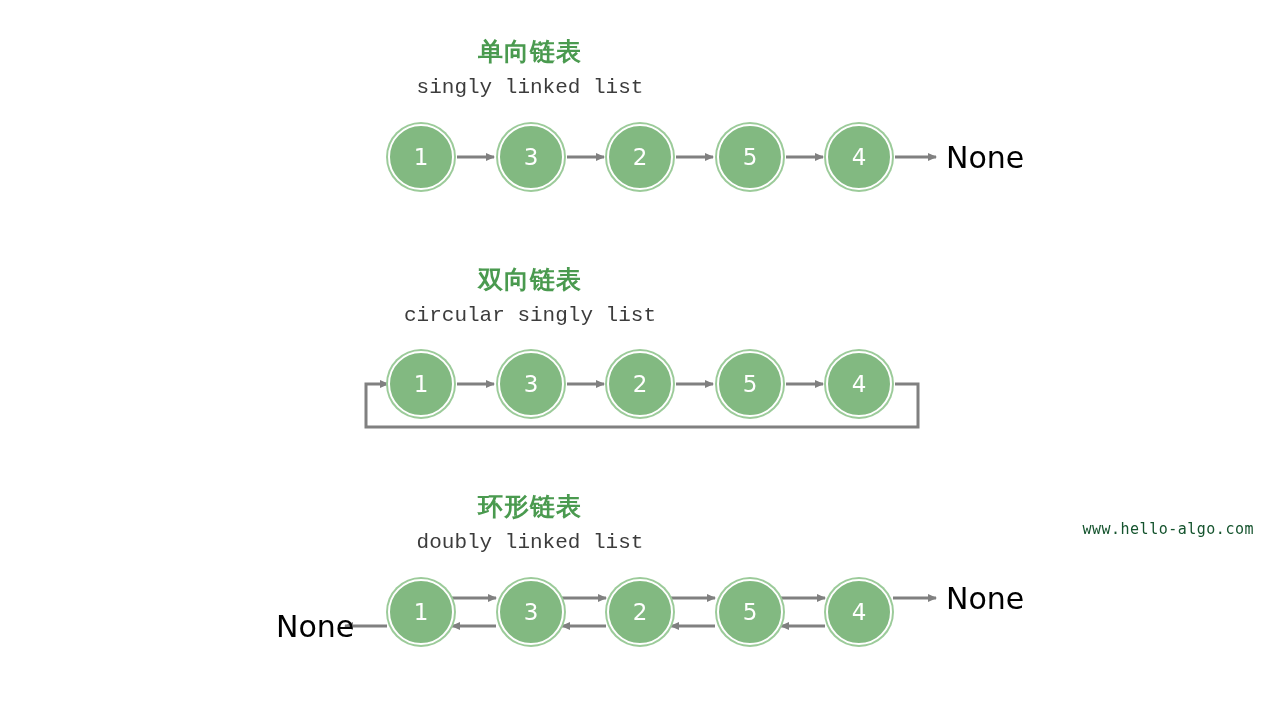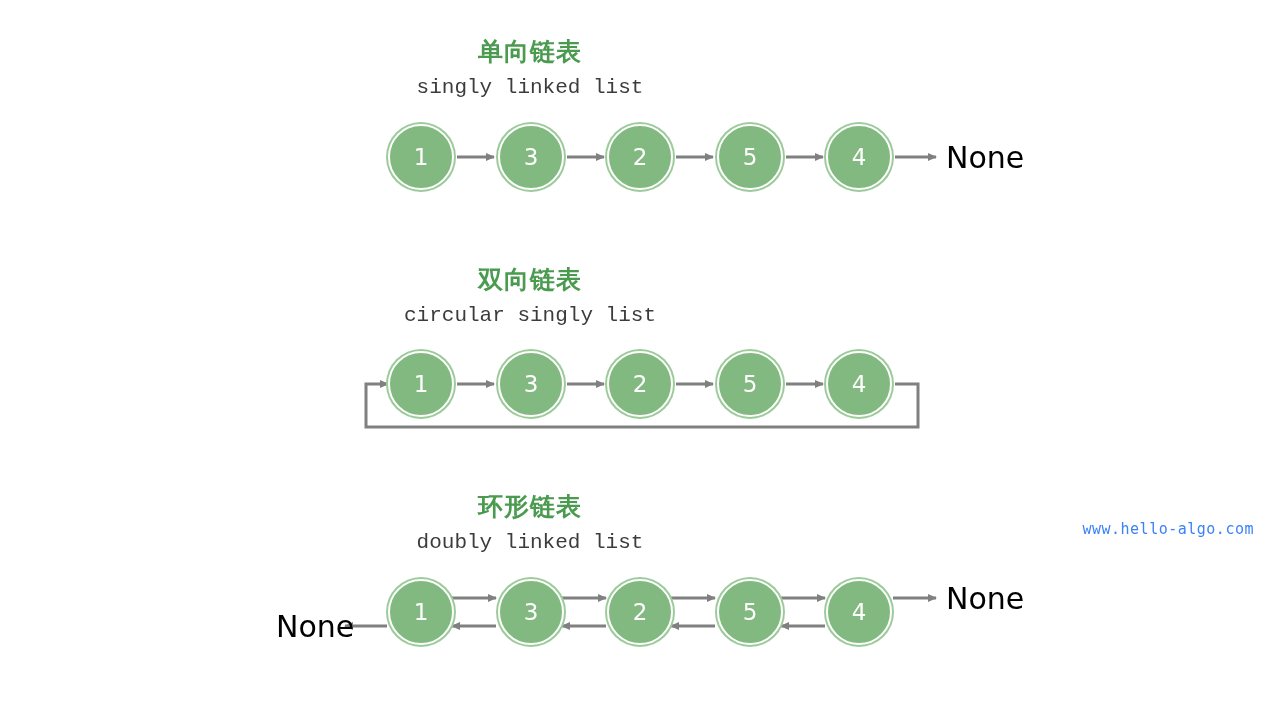--- a/index.html
+++ b/index.html
@@ -87,21 +87,21 @@
     font-family: "DejaVu Sans", sans-serif;
     font-size: 30px;
     line-height: 26px;
     white-space: nowrap;
   }
 
   .watermark {
     position: absolute;
     right: 26px;
     bottom: 18px;
-    color: #3b82f6;
+    color: #14532d;
     font-family: "DejaVu Sans Mono", monospace;
     font-size: 15px;
     letter-spacing: 0.5px;
   }
 </style>
 </head>
 <body>
 
 <div class="canvas">
 

